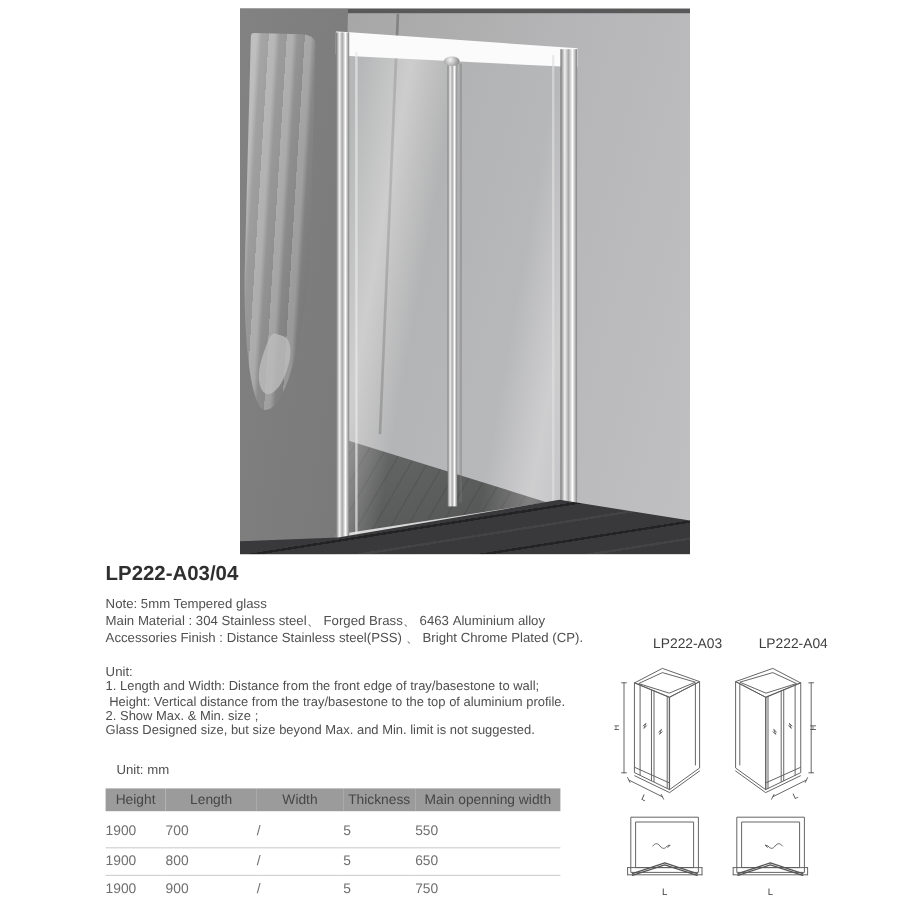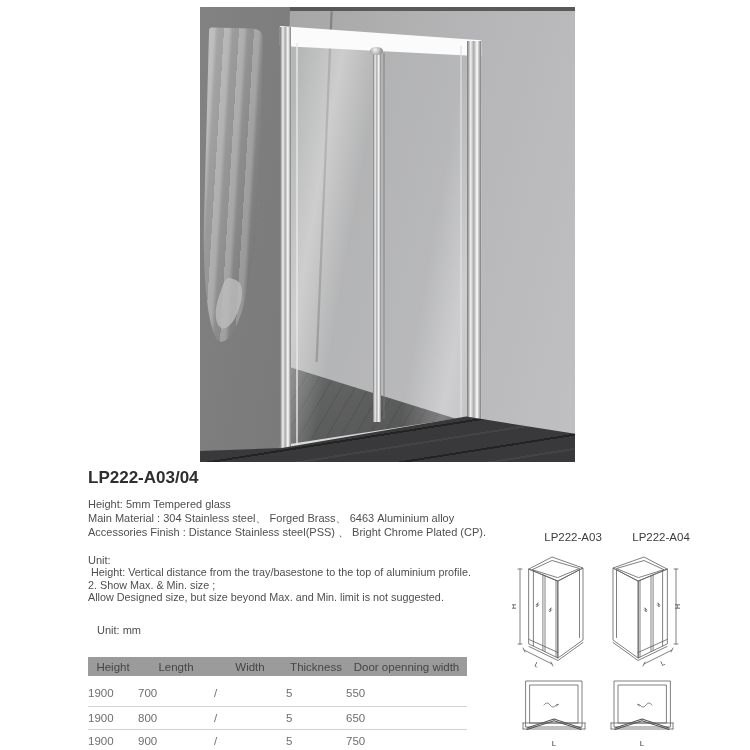--- a/index.html
+++ b/index.html
@@ -110,38 +110,39 @@
     <div class="ph-post-center chromeV"></div>
     <div class="ph-hinge"></div>
     <div class="ph-edge1"></div>
     <div class="ph-edge2"></div>
     <div class="ph-edge3"></div>
     <div class="ph-floor"></div>
   </div>
 
   <div class="content">
     <div class="title">LP222-A03/04</div>
-    <div class="spec-line">Height: 5mm Tempered  glass</div>
+    <div class="spec-line">Note: 5mm Tempered  glass</div>
     <div class="spec-line">Main Material : 304 Stainless steel、 Forged Brass、 6463 Aluminium alloy</div>
     <div class="spec-line">Accessories Finish : Distance Stainless steel(PSS) 、 Bright Chrome Plated (CP).</div>
     <div class="note-label">Unit:</div>
+    <div class="note-line">1. Length and Width: Distance from the front edge of tray/basestone to wall;</div>
     <div class="note-line note-indent">Height: Vertical distance from the tray/basestone to the top of aluminium profile.</div>
     <div class="note-line">2. Show Max. &amp; Min. size ;</div>
-    <div class="note-line">Allow Designed size, but size beyond Max. and Min. limit is not suggested.</div>
+    <div class="note-line">Glass Designed size, but size beyond Max. and Min. limit is not suggested.</div>
     <div class="unit">Unit:  mm</div>
   </div>
 
   <table class="spec-table">
     <thead>
       <tr>
           <th>Height</th>
           <th>Length</th>
           <th>Width</th>
           <th>Thickness</th>
-          <th>Door openning width</th>
+          <th>Main openning width</th>
         </tr>
     </thead>
     <tbody>
         <tr>
           <td>1900</td>
           <td>700</td>
           <td>/</td>
           <td>5</td>
           <td>550</td>
         </tr>

